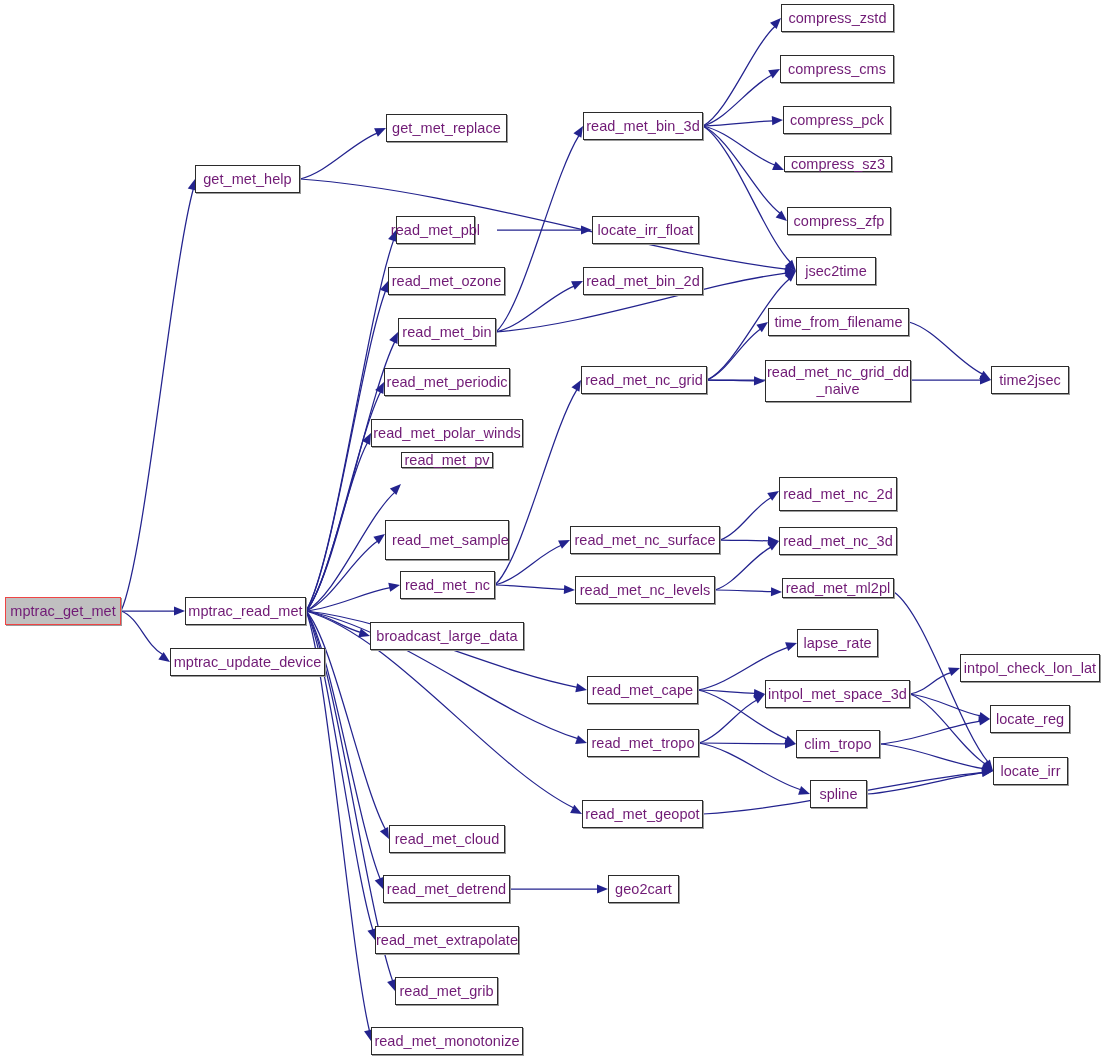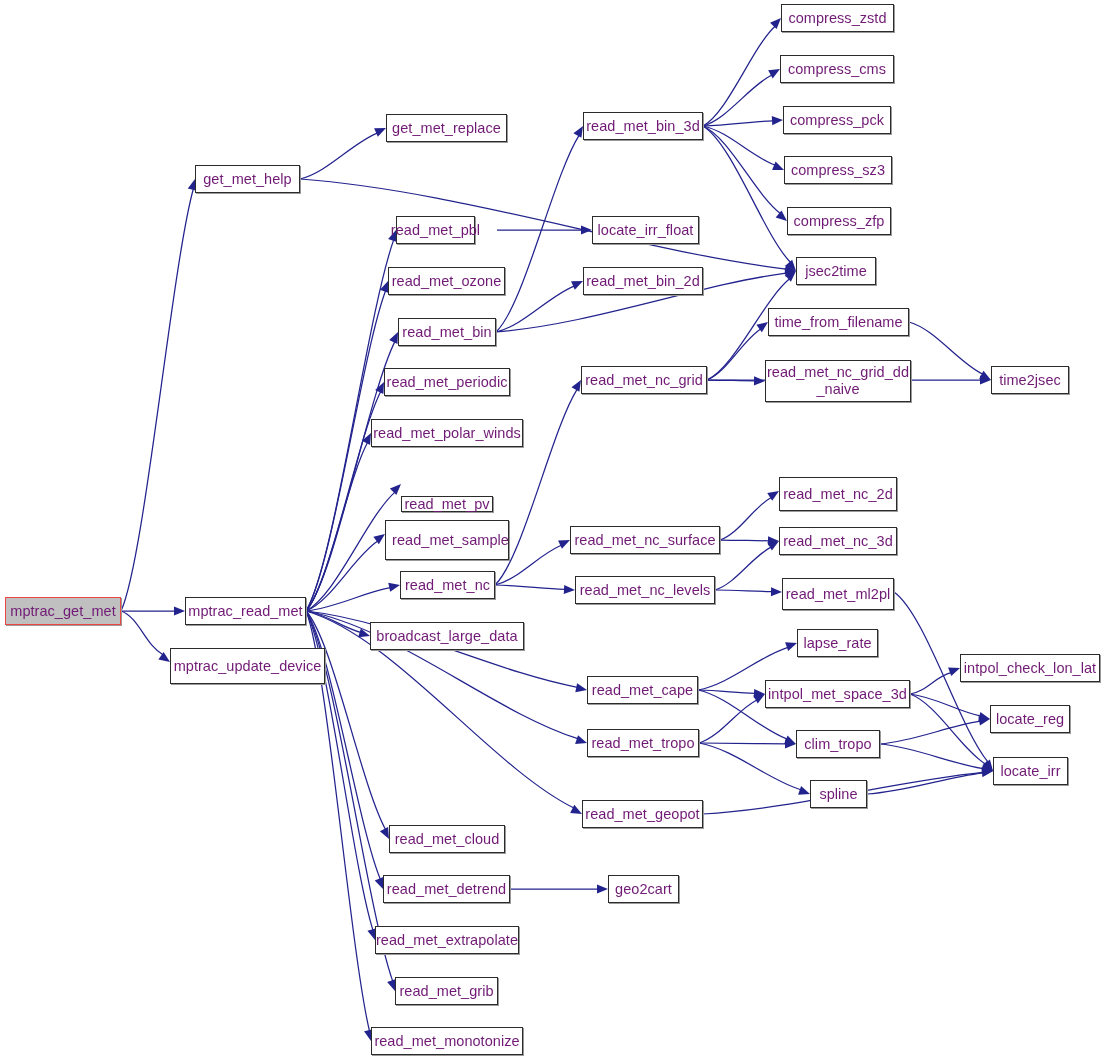--- a/index.html
+++ b/index.html
@@ -151,29 +151,29 @@
       <path d="M880,744 C915.2,740.85 947.1316554993904,726.2828055683203 980.1316554993904,721.2428055683204" fill="none" stroke="#23238e" stroke-width="1.25"></path>
       <polygon points="990,719 979.9258289831197,725.3773880486176 978.3849401741319,716.3073460598318" fill="#23238e"></polygon>
       <path d="M880,744 C916.16,747.402 949.2570734553486,763.2049502946408 983.1570734553486,768.6481502946408" fill="none" stroke="#23238e" stroke-width="1.25"></path>
       <polygon points="993,771 981.3635910329582,773.5988432718711 982.9776166968007,764.5415301406795" fill="#23238e"></polygon>
       <path d="M867,794 C907.32,791.102 945.244503127607,777.4540732386114 983.044503127607,772.8172732386114" fill="none" stroke="#23238e" stroke-width="1.25"></path>
       <polygon points="993,771 982.7151834482856,777.031794799028 981.4830211157512,767.9146803439888" fill="#23238e"></polygon>
     </svg>
   <div id="nodes">
       <div class="node root" style="left: 5px; top: 597px; width: 116px; height: 28px;">mptrac_get_met</div>
       <div class="node" style="left: 185px; top: 597px; width: 121px; height: 28px;">mptrac_read_met</div>
-      <div class="node" style="left: 170px; top: 648px; width: 155px; height: 36px;">mptrac_update_device</div>
+      <div class="node" style="left: 170px; top: 648px; width: 155px; height: 28px;">mptrac_update_device</div>
       <div class="node" style="left: 195px; top: 165px; width: 105px; height: 28px;">get_met_help</div>
       <div class="node" style="left: 386px; top: 114px; width: 121px; height: 28px;">get_met_replace</div>
       <div class="node" style="left: 396px; top: 216px; width: 79px; height: 28px;">read_met_pbl</div>
       <div class="node" style="left: 388px; top: 267px; width: 117px; height: 28px;">read_met_ozone</div>
       <div class="node" style="left: 398px; top: 318px; width: 98px; height: 28px;">read_met_bin</div>
       <div class="node" style="left: 384px; top: 368px; width: 126px; height: 28px;">read_met_periodic</div>
       <div class="node" style="left: 371px; top: 419px; width: 152px; height: 28px;">read_met_polar_winds</div>
-      <div class="node" style="left: 401px; top: 496px; width: 92px; height: 16px;">read_met_pv</div>
+      <div class="node" style="left: 401px; top: 452px; width: 92px; height: 16px;">read_met_pv</div>
       <div class="node" style="left: 385px; top: 520px; width: 124px; height: 40px; padding-left: 7px;">read_met_sample</div>
       <div class="node" style="left: 400px; top: 571px; width: 95px; height: 28px;">read_met_nc</div>
       <div class="node" style="left: 370px; top: 622px; width: 154px; height: 28px;">broadcast_large_data</div>
       <div class="node" style="left: 389px; top: 825px; width: 116px; height: 28px;">read_met_cloud</div>
       <div class="node" style="left: 383px; top: 875px; width: 127px; height: 28px;">read_met_detrend</div>
       <div class="node" style="left: 375px; top: 926px; width: 144px; height: 28px;">read_met_extrapolate</div>
       <div class="node" style="left: 395px; top: 977px; width: 103px; height: 28px;">read_met_grib</div>
       <div class="node" style="left: 371px; top: 1027px; width: 152px; height: 28px;">read_met_monotonize</div>
       <div class="node" style="left: 583px; top: 112px; width: 120px; height: 28px;">read_met_bin_3d</div>
       <div class="node" style="left: 592px; top: 216px; width: 107px; height: 28px;">locate_irr_float</div>
@@ -181,30 +181,30 @@
       <div class="node" style="left: 581px; top: 366px; width: 126px; height: 28px;">read_met_nc_grid</div>
       <div class="node" style="left: 570px; top: 526px; width: 150px; height: 28px;">read_met_nc_surface</div>
       <div class="node" style="left: 575px; top: 576px; width: 140px; height: 28px;">read_met_nc_levels</div>
       <div class="node" style="left: 587px; top: 676px; width: 111px; height: 28px;">read_met_cape</div>
       <div class="node" style="left: 587px; top: 729px; width: 112px; height: 28px;">read_met_tropo</div>
       <div class="node" style="left: 582px; top: 800px; width: 121px; height: 28px;">read_met_geopot</div>
       <div class="node" style="left: 608px; top: 875px; width: 71px; height: 28px;">geo2cart</div>
       <div class="node" style="left: 781px; top: 4px; width: 113px; height: 28px;">compress_zstd</div>
       <div class="node" style="left: 780px; top: 55px; width: 114px; height: 28px;">compress_cms</div>
       <div class="node" style="left: 783px; top: 106px; width: 108px; height: 28px;">compress_pck</div>
-      <div class="node" style="left: 784px; top: 156px; width: 108px; height: 28px; text-align: right;">compress_sz3</div>
+      <div class="node" style="left: 784px; top: 156px; width: 108px; height: 16px; text-align: right;">compress_sz3</div>
       <div class="node" style="left: 787px; top: 207px; width: 104px; height: 28px;">compress_zfp</div>
       <div class="node" style="left: 796px; top: 257px; width: 80px; height: 28px;">jsec2time</div>
       <div class="node" style="left: 768px; top: 308px; width: 141px; height: 28px;">time_from_filename</div>
       <div class="node two-line" style="left: 765px; top: 360px; width: 146px; height: 42px;">read_met_nc_grid_dd
 _naive</div>
       <div class="node" style="left: 991px; top: 366px; width: 78px; height: 28px;">time2jsec</div>
       <div class="node" style="left: 779px; top: 477px; width: 118px; height: 34px;">read_met_nc_2d</div>
       <div class="node" style="left: 779px; top: 527px; width: 118px; height: 28px;">read_met_nc_3d</div>
-      <div class="node" style="left: 782px; top: 578px; width: 112px; height: 32px;">read_met_ml2pl</div>
+      <div class="node" style="left: 782px; top: 578px; width: 112px; height: 20px;">read_met_ml2pl</div>
       <div class="node" style="left: 797px; top: 629px; width: 81px; height: 28px;">lapse_rate</div>
       <div class="node" style="left: 765px; top: 680px; width: 145px; height: 28px;">intpol_met_space_3d</div>
       <div class="node" style="left: 796px; top: 730px; width: 84px; height: 28px;">clim_tropo</div>
       <div class="node" style="left: 810px; top: 780px; width: 57px; height: 28px;">spline</div>
       <div class="node" style="left: 960px; top: 654px; width: 140px; height: 28px;">intpol_check_lon_lat</div>
       <div class="node" style="left: 990px; top: 705px; width: 80px; height: 28px;">locate_reg</div>
       <div class="node" style="left: 993px; top: 757px; width: 75px; height: 28px;">locate_irr</div>
     </div>
 </div>
 

